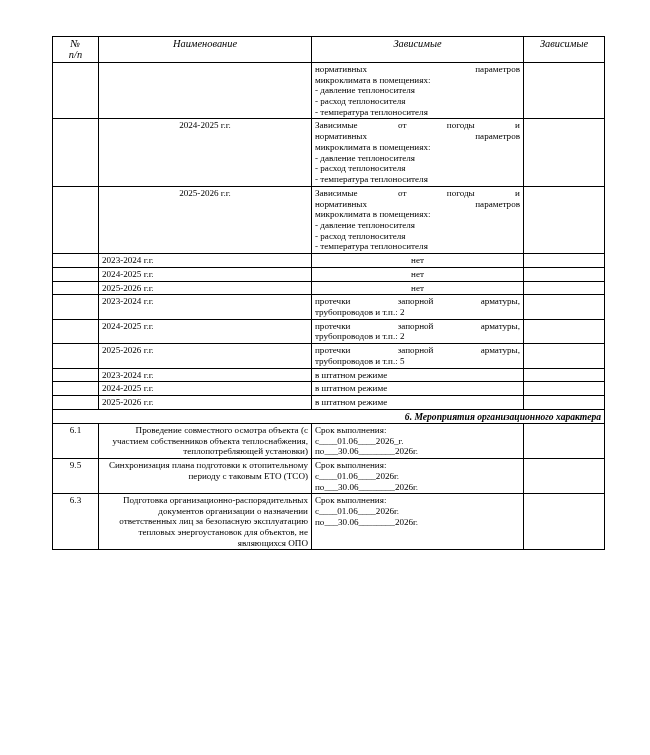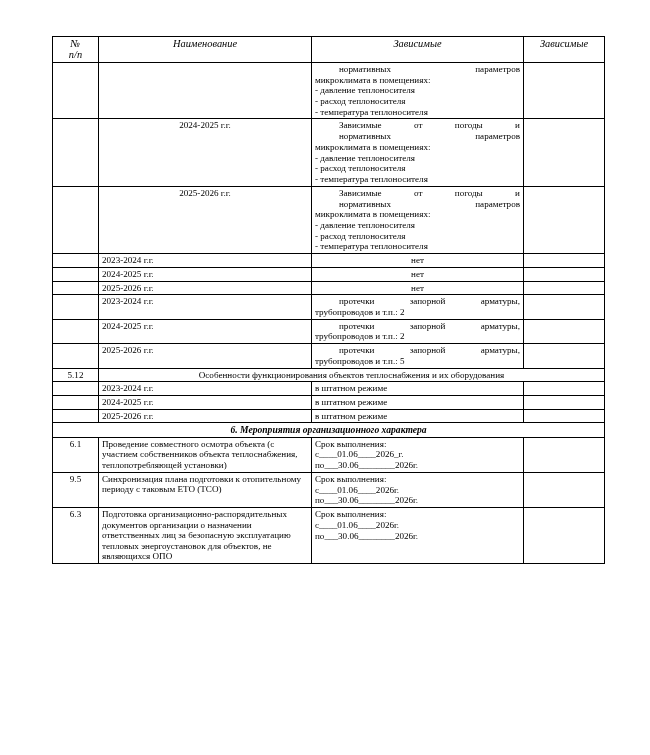--- a/index.html
+++ b/index.html
@@ -45,31 +45,31 @@
     font-size: 10.4px;
     padding-top: 4px;
     padding-bottom: 4px;
     vertical-align: middle;
   }
   .hdr .num {
     font-style: italic;
     line-height: 1.1;
   }
   .center { text-align: center; }
-  .just { text-align: justify; text-align-last: justify; margin-left: 24px; }
+  .just { text-align: justify; text-align-last: justify; }
   .sectitle {
-    text-align: center;
+    text-align: right;
     font-weight: bold;
     font-style: italic;
     font-size: 9.6px;
     padding-top: 2px;
     padding-bottom: 2px;
     margin-left: 18px;
   }
-  .tight { line-height: 1.16; }
+  .tight { line-height: 1.16; text-align: right; }
 </style>
 </head>
 <body>
 
 <div class="page">
   <table class="doc">
     <colgroup>
       <col class="c1">
         <col class="c2">
         <col class="c3">
@@ -169,24 +169,20 @@
         <td>&nbsp;</td>
         <td>2025-2026 г.г.</td>
         <td>
           <div class="just">протечки запорной арматуры,</div>
           <div>трубопроводов и т.п.: 5</div>
         </td>
         <td>&nbsp;</td>
       </tr>
 
       <tr>
-        <td class="center">5.12</td>
-        <td colspan="3" class="center">Особенности функционирования объектов теплоснабжения и их оборудования</td>
-      </tr>
-      <tr>
         <td>&nbsp;</td>
         <td>2023-2024 г.г.</td>
         <td>в штатном режиме</td>
         <td>&nbsp;</td>
       </tr>
       <tr>
         <td>&nbsp;</td>
         <td>2024-2025 г.г.</td>
         <td>в штатном режиме</td>
         <td>&nbsp;</td>

